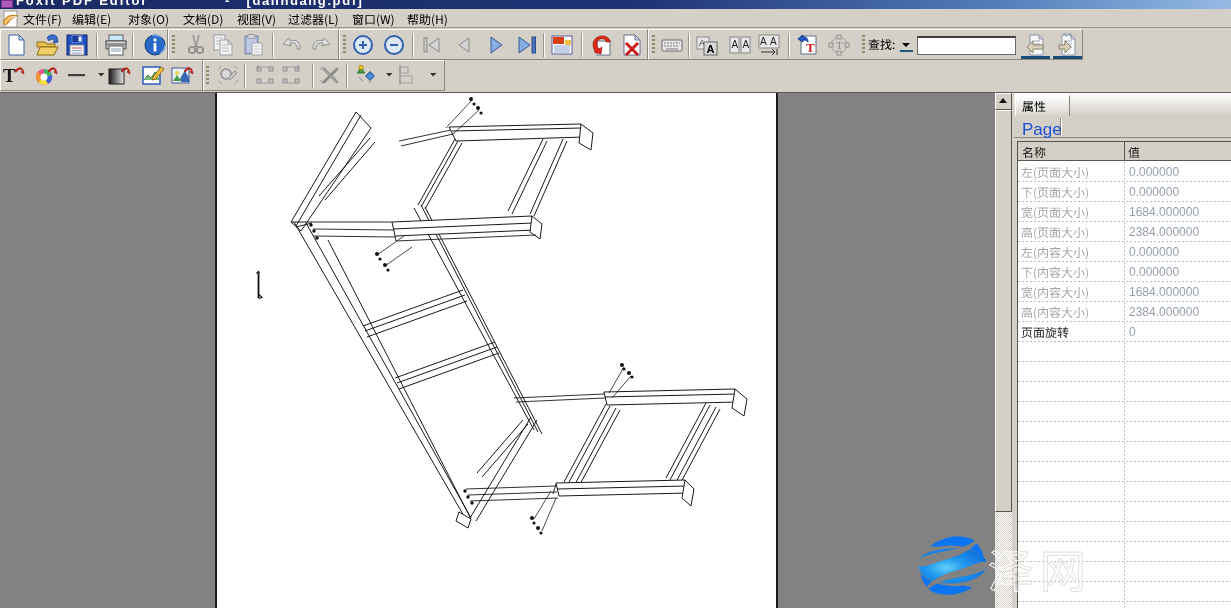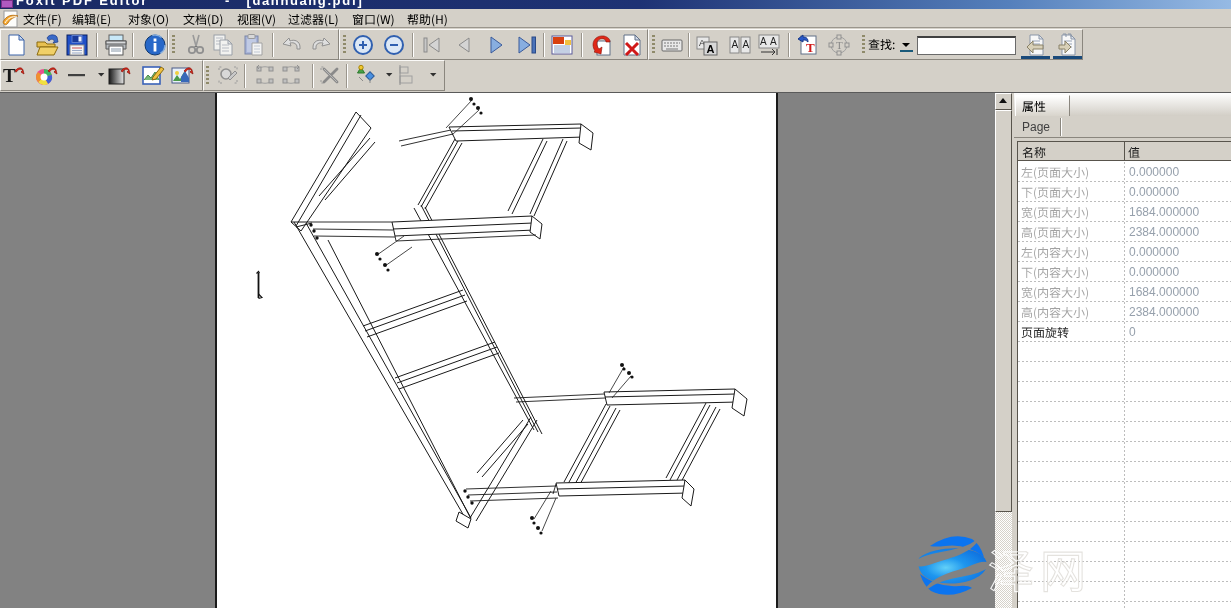--- a/index.html
+++ b/index.html
@@ -414,21 +414,21 @@
     </svg></div>
 <div class="abs" style="left:995px;top:110px;width:17px;height:402px;background:#d4d0c8;border-top:1px solid #fff;border-left:1px solid #fff;border-right:1.5px solid #58544c;border-bottom:1.5px solid #58544c"></div>
 <div class="abs" style="left:1012px;top:93px;width:219px;height:515px;background:#d4d0c8"></div>
 <div class="abs" style="left:1014px;top:93px;width:217px;height:23px;background:linear-gradient(#fefefe,#d2cec6)"></div>
 <div class="abs" style="left:1015px;top:95px;width:55px;height:21px;background:linear-gradient(#ffffff,#d8d4cc);border-left:1px solid #fff;border-top:1px solid #fff;border-right:1px solid #8a867e"></div>
 <svg style="position:absolute;left:1022px;top:99px;width:28px;height:16px;overflow:visible" viewBox="0 -12 28 16">
     <path d="M2.6 -8.8H9.7V-7.8H2.6ZM1.7 -9.6V-6C1.7 -4.1 1.6 -1.5 0.4 0.4C0.6 0.5 1 0.7 1.2 0.9C2.4 -1.1 2.6 -4 2.6 -6V-7H10.6V-9.6ZM4.3 -4.6H6.4V-3.7H4.3ZM7.3 -4.6H9.4V-3.7H7.3ZM8 -1.4 8.4 -0.9 7.3 -0.9V-1.8H10V0.1C10 0.3 9.9 0.3 9.8 0.3C9.7 0.3 9.2 0.3 8.7 0.3C8.8 0.5 8.9 0.7 8.9 0.9C9.7 0.9 10.2 0.9 10.5 0.8C10.8 0.7 10.8 0.5 10.8 0.1V-2.4H7.3V-3.1H10.3V-5.1H7.3V-5.9C8.3 -5.9 9.3 -6.1 10.1 -6.2L9.6 -6.8C8.1 -6.5 5.4 -6.3 3.3 -6.3C3.3 -6.1 3.4 -5.9 3.4 -5.7C4.4 -5.7 5.4 -5.7 6.4 -5.8V-5.1H3.5V-3.1H6.4V-2.4H3V1H3.9V-1.8H6.4V-0.9L4.3 -0.8L4.4 -0.1C5.6 -0.1 7.2 -0.2 8.7 -0.3L9.1 0.3L9.6 0C9.4 -0.4 9 -1.1 8.6 -1.6Z M14.1 -10.1V0.9H15V-10.1ZM13 -7.8C12.9 -6.8 12.7 -5.5 12.3 -4.7L13 -4.5C13.4 -5.3 13.6 -6.7 13.6 -7.7ZM15 -7.9C15.4 -7.2 15.8 -6.3 15.9 -5.8L16.5 -6.1C16.4 -6.6 16 -7.5 15.7 -8.1ZM16 -0.3V0.5H23.4V-0.3H20.4V-3.3H22.8V-4.2H20.4V-6.7H23.1V-7.5H20.4V-10H19.5V-7.5H18C18.1 -8.1 18.3 -8.8 18.4 -9.4L17.5 -9.5C17.2 -7.9 16.8 -6.3 16.1 -5.2C16.3 -5.1 16.7 -4.9 16.9 -4.8C17.2 -5.3 17.4 -6 17.7 -6.7H19.5V-4.2H16.9V-3.3H19.5V-0.3Z" fill="#000"></path>
   </svg>
 <div class="abs" style="left:1014px;top:116px;width:217px;height:22px;background:#d4d0c8;border-bottom:1px solid #8a867e"></div>
 <div class="abs" style="left:1060px;top:118px;width:2px;height:18px;border-left:1px solid #8a867e;border-right:1px solid #fff"></div>
-<div class="abs" style="left:1022px;top:120px;width:40px;height:15px;font-size:12px;color:#404040">Page</div>
+<div class="abs" style="left:1022px;top:120px;width:40px;height:15px;font-size:17px;color:#1d4ed8">Page</div>
 <div class="abs" style="left:1017px;top:141px;width:214px;height:467px;background:#fff;border-left:1px solid #58544c;border-top:1px solid #58544c"></div>
 <div class="abs" style="left:1018px;top:142px;width:213px;height:19px;background:#d4d0c8;border-bottom:1px solid #58544c"></div>
 <div class="abs" style="left:1124px;top:142px;width:1px;height:19px;background:#58544c"></div>
 <svg style="position:absolute;left:1022px;top:145px;width:28px;height:16px;overflow:visible" viewBox="0 -12 28 16">
     <path d="M3.2 -6.3C3.8 -5.9 4.5 -5.4 5 -4.9C3.6 -4.1 2.1 -3.6 0.6 -3.3C0.7 -3.1 0.9 -2.7 1 -2.4C1.7 -2.6 2.4 -2.8 3 -3V0.9H3.9V0.3H9.3V0.9H10.2V-4.1H5.4C7.4 -5.1 9.1 -6.6 10.1 -8.6L9.5 -8.9L9.4 -8.9H5.1C5.4 -9.2 5.7 -9.6 5.9 -9.9L4.9 -10.1C4.2 -9 2.8 -7.6 0.8 -6.7C1 -6.6 1.3 -6.2 1.5 -6C2.6 -6.6 3.6 -7.3 4.3 -8.1H8.8C8.1 -7 7 -6.1 5.8 -5.3C5.3 -5.8 4.5 -6.4 3.9 -6.9ZM9.3 -0.5H3.9V-3.3H9.3Z M18.1 -5.4C17.9 -3.9 17.4 -2.4 16.7 -1.4C16.9 -1.3 17.3 -1.1 17.4 -1C18.1 -2 18.7 -3.6 19 -5.2ZM21.4 -5.3C21.9 -4 22.4 -2.2 22.6 -1.1L23.4 -1.4C23.2 -2.5 22.7 -4.2 22.2 -5.5ZM18.4 -10.1C18.1 -8.5 17.6 -7 16.9 -6V-6.6H15.3V-8.8C15.9 -8.9 16.5 -9.1 16.9 -9.3L16.4 -10C15.5 -9.6 14 -9.2 12.8 -9C12.9 -8.8 13 -8.5 13 -8.3C13.5 -8.4 14 -8.5 14.5 -8.6V-6.6H12.6V-5.8H14.4C13.9 -4.4 13.1 -2.9 12.4 -2C12.5 -1.8 12.8 -1.5 12.8 -1.2C13.4 -2 14 -3.1 14.5 -4.3V1H15.3V-4.4C15.7 -3.9 16.2 -3.2 16.4 -2.9L16.9 -3.6C16.7 -3.9 15.7 -5 15.3 -5.3V-5.8H16.8L16.7 -5.7C16.9 -5.6 17.3 -5.4 17.5 -5.3C17.9 -5.9 18.3 -6.7 18.6 -7.6H19.8V-0.1C19.8 0 19.8 0.1 19.6 0.1C19.5 0.1 18.9 0.1 18.4 0.1C18.5 0.3 18.6 0.7 18.7 0.9C19.5 0.9 20 0.9 20.3 0.8C20.6 0.6 20.7 0.4 20.7 -0.1V-7.6H22.4C22.2 -7.2 21.9 -6.7 21.7 -6.3L22.5 -6.1C22.8 -6.8 23.2 -7.6 23.5 -8.4L22.9 -8.5L22.8 -8.5H18.9C19 -8.9 19.2 -9.4 19.2 -9.9Z" fill="#1a1a1a"></path>
   </svg>
 <svg style="position:absolute;left:1128px;top:145px;width:16px;height:16px;overflow:visible" viewBox="0 -12 16 16">
     <path d="M7.2 -10.1C7.2 -9.7 7.1 -9.3 7 -8.9H3.9V-8.1H6.9C6.8 -7.6 6.7 -7.3 6.7 -6.9H4.6V-0.2H3.4V0.6H11.5V-0.2H10.4V-6.9H7.5C7.6 -7.3 7.7 -7.6 7.8 -8.1H11.1V-8.9H7.9L8.1 -10ZM5.4 -0.2V-1.2H9.6V-0.2ZM5.4 -4.5H9.6V-3.5H5.4ZM5.4 -5.2V-6.2H9.6V-5.2ZM5.4 -2.9H9.6V-1.8H5.4ZM3.2 -10.1C2.5 -8.2 1.5 -6.5 0.4 -5.3C0.5 -5.1 0.8 -4.6 0.9 -4.4C1.2 -4.8 1.6 -5.2 1.9 -5.7V1H2.7V-7.1C3.2 -7.9 3.6 -8.9 4 -9.8Z" fill="#1a1a1a"></path>
   </svg>
 <div class="abs" style="left:1018px;top:181px;width:213px;height:1px;background:repeating-linear-gradient(to right,#bdbdbd 0 2px,transparent 2px 4px)"></div>

